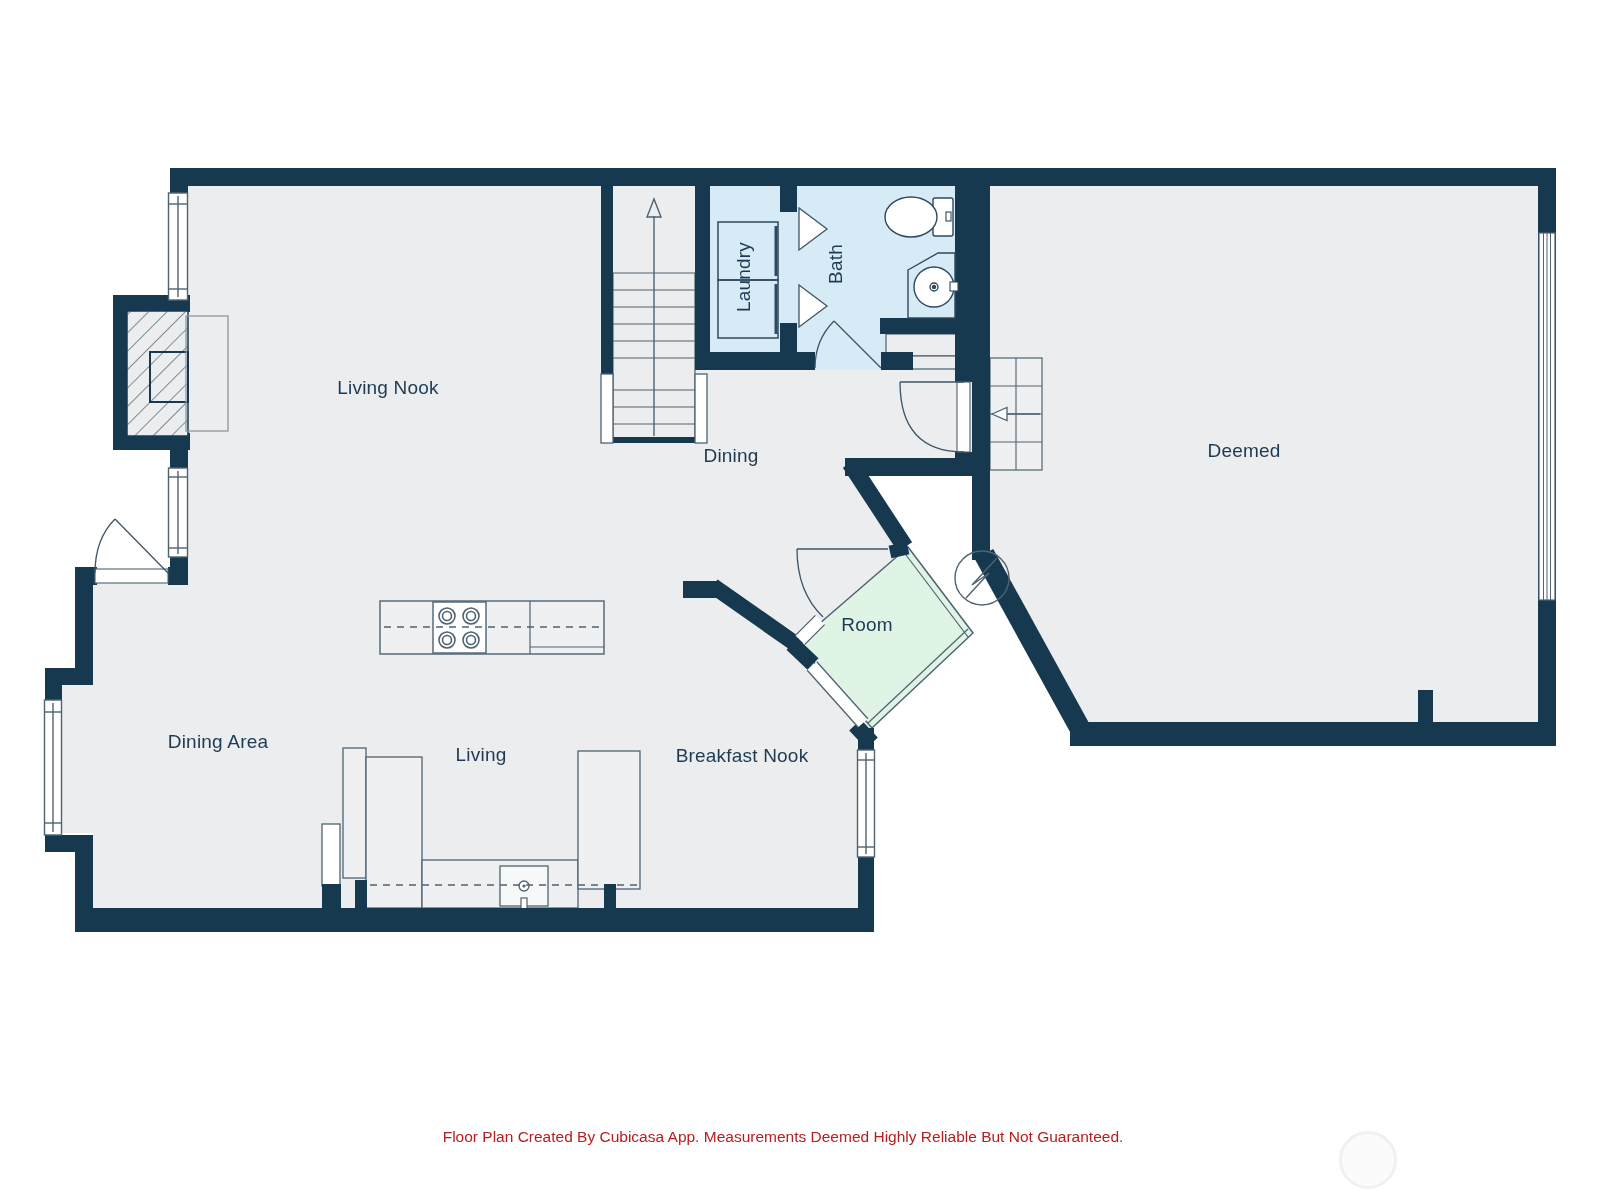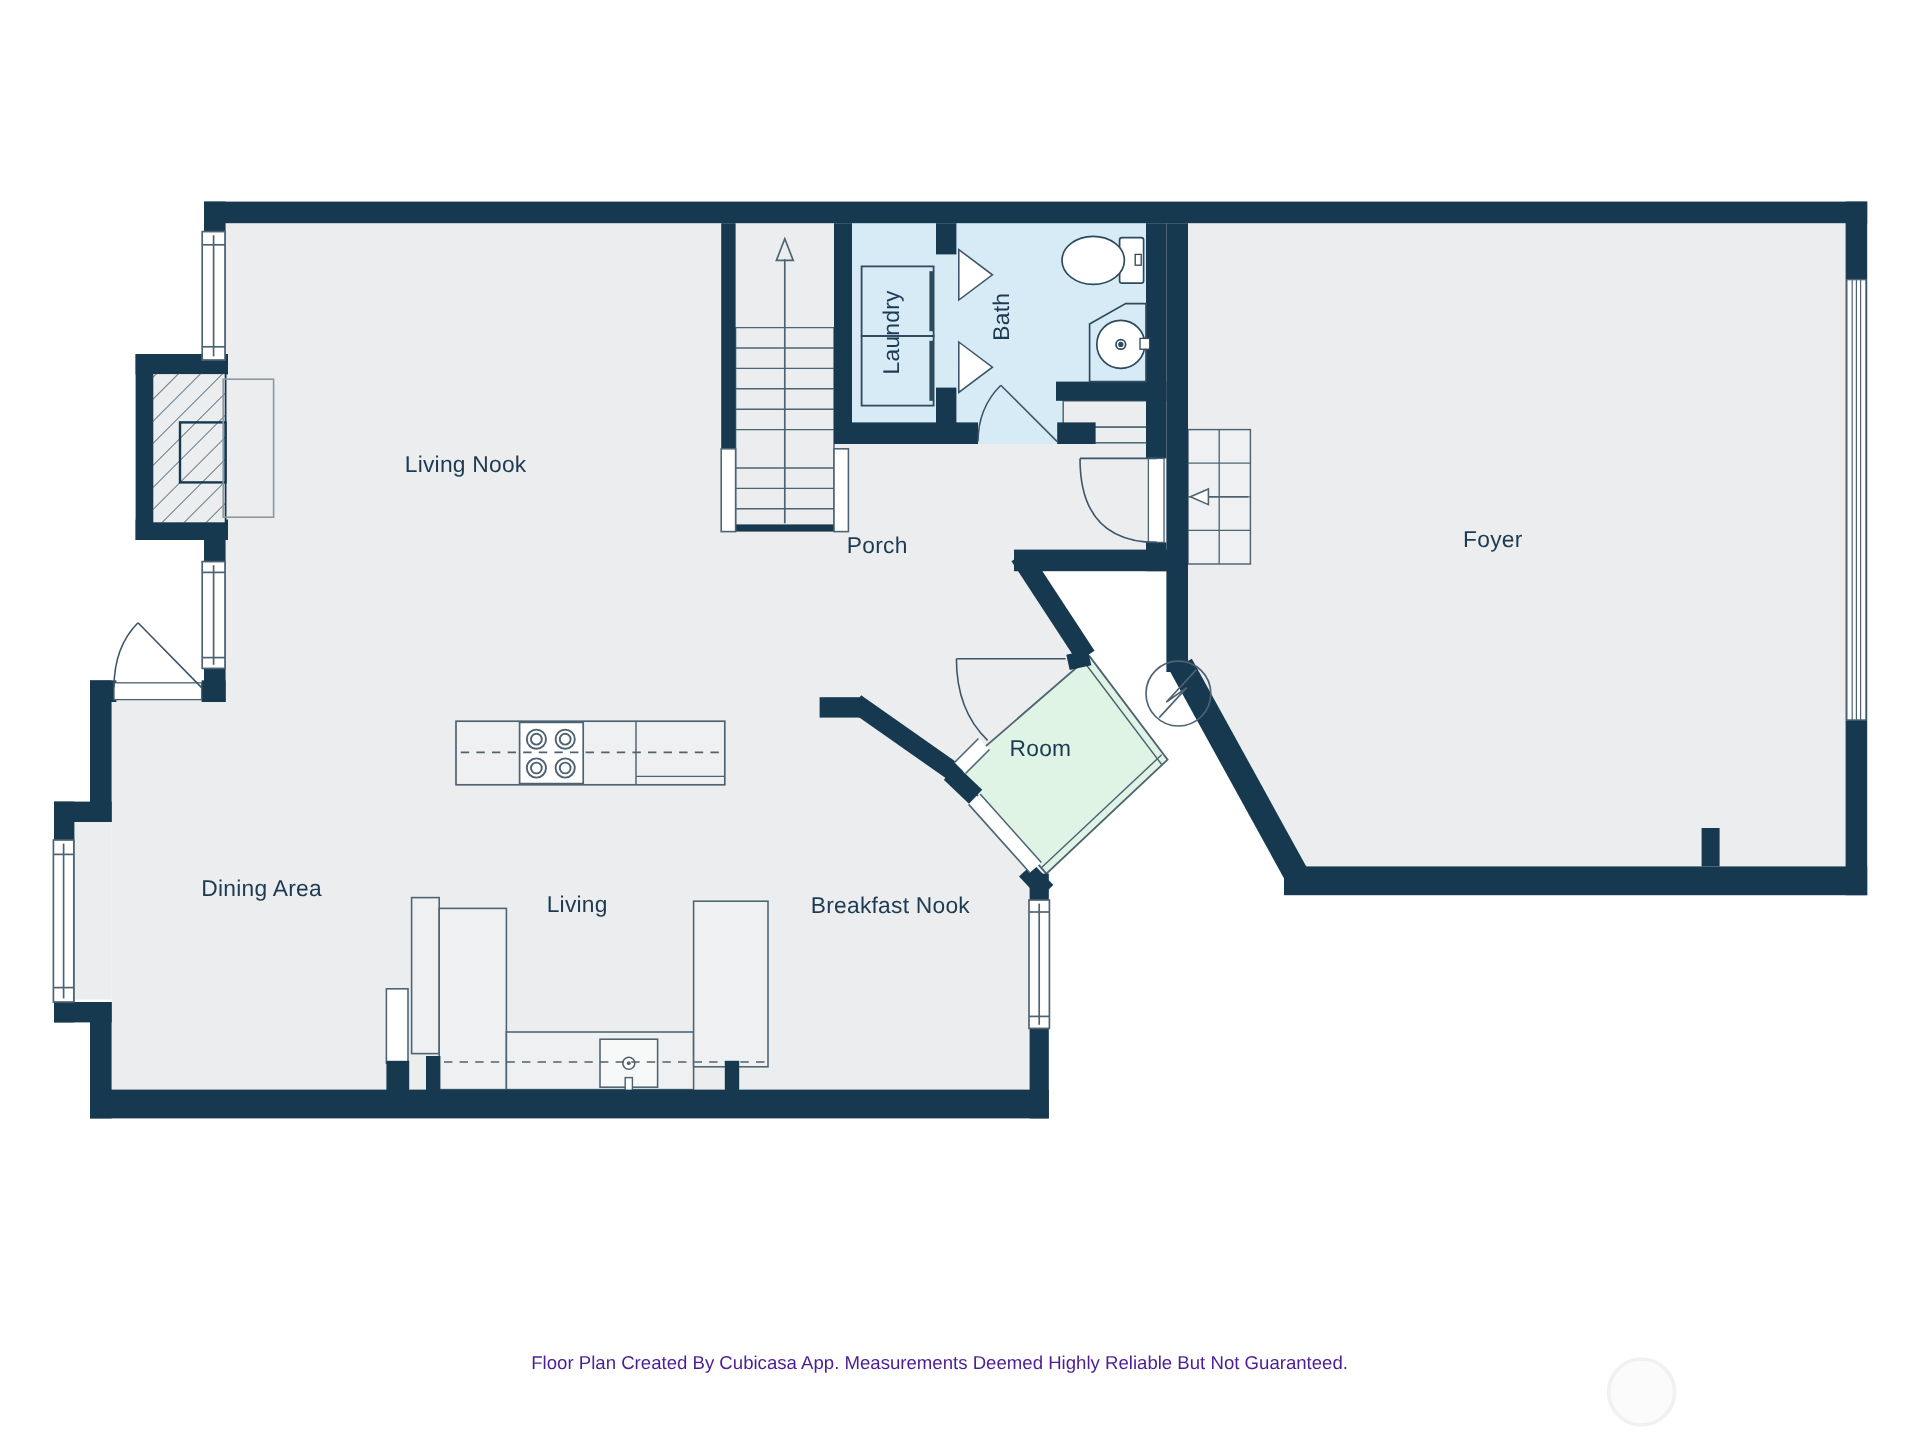--- a/index.html
+++ b/index.html
@@ -3,21 +3,21 @@
 <meta charset="utf-8">
 <style>
   html,body{margin:0;padding:0;background:#ffffff;}
   #stage{position:relative;width:1600px;height:1200px;background:#ffffff;overflow:hidden;
          font-family:"Liberation Sans", sans-serif;}
   svg{position:absolute;left:0;top:0;}
   .room-label{position:absolute;transform:translate(-50%,-50%);color:#1e3a52;font-size:19px;
               letter-spacing:.2px;white-space:nowrap;}
   .room-label.vertical{transform:translate(-50%,-50%) rotate(-90deg);}
   #footer-text{position:absolute;left:783px;top:1128px;transform:translateX(-50%);
-               color:#4c1d95;font-size:15.5px;white-space:nowrap;}
+               color:#b91c1c;font-size:15.5px;white-space:nowrap;}
   #logo-circle{position:absolute;left:1339px;top:1131px;width:52px;height:52px;border-radius:50%;
                border:3px solid #f1f1f1;background:#fbfbfb;}
 </style>
 </head>
 <body>
 
 <div id="stage">
 
 <svg width="1600" height="1200" viewBox="0 0 1600 1200">
   <defs>
@@ -250,22 +250,22 @@
     </g>
   </g>
 
   <g stroke="#4e6372" stroke-width="1.4" fill="none">
     <circle cx="982" cy="578" r="27"></circle>
     <polyline points="997,558 972,585 989,573 966,598"></polyline>
   </g>
 </svg>
 
 <div class="room-label" style="left:388px;top:388px">Living Nook</div>
-<div class="room-label" style="left:731px;top:456px">Porch</div>
-<div class="room-label" style="left:1244px;top:451px">Foyer</div>
+<div class="room-label" style="left:731px;top:456px">Dining</div>
+<div class="room-label" style="left:1244px;top:451px">Deemed</div>
 <div class="room-label" style="left:867px;top:625px">Room</div>
 <div class="room-label" style="left:218px;top:742px">Dining Area</div>
 <div class="room-label" style="left:481px;top:755px">Living</div>
 <div class="room-label" style="left:742px;top:756px">Breakfast Nook</div>
 <div class="room-label vertical" style="left:744px;top:277px">Laundry</div>
 <div class="room-label vertical" style="left:836px;top:264px">Bath</div>
 
 <div id="footer-text">Floor Plan Created By Cubicasa App. Measurements Deemed Highly Reliable But Not Guaranteed.</div>
 <div id="logo-circle"></div>
 

